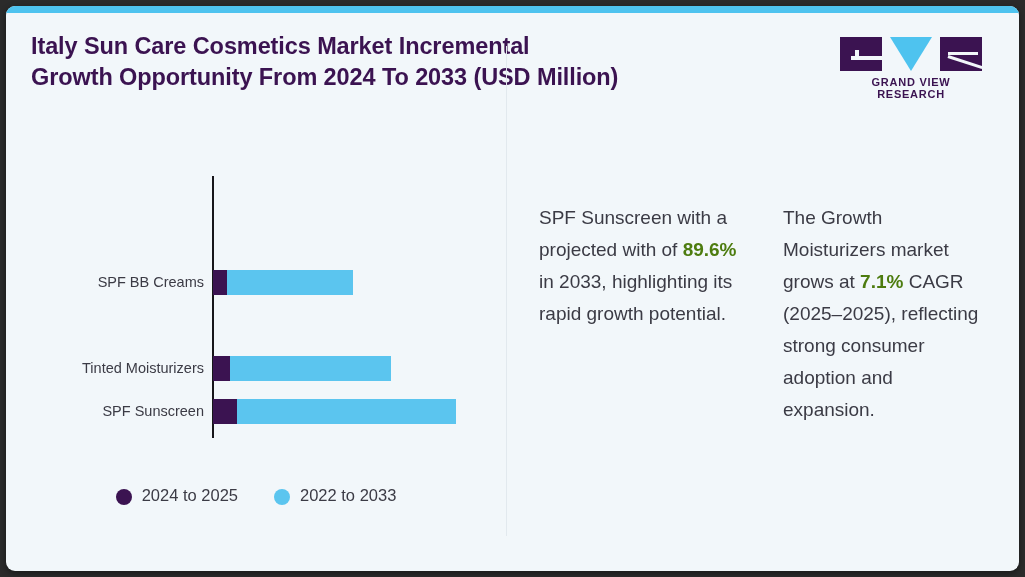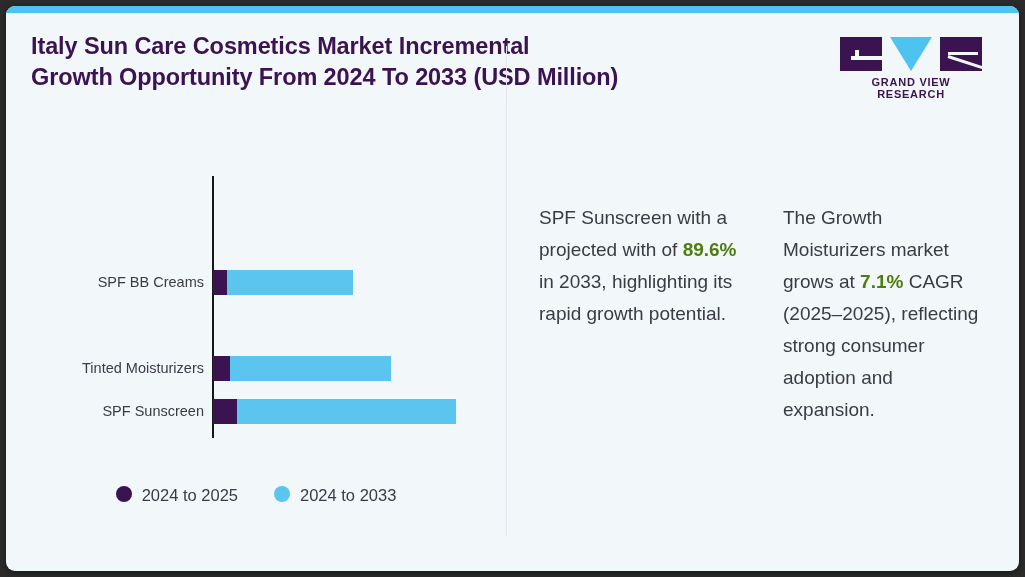--- a/index.html
+++ b/index.html
@@ -202,21 +202,21 @@
     left: 0;
     top: 330px;
     width: 500px;
     display: flex;
     justify-content: center;
     gap: 36px;
     align-items: center;
   }
   .legend-item {
     display: flex;
-    align-items: flex-start;
+    align-items: flex-end;
     gap: 10px;
   }
   .legend-dot {
     width: 16px;
     height: 16px;
     border-radius: 50%;
     display: inline-block;
   }
   .legend-dot.dark { background: #3b1351; }
   .legend-dot.light { background: #5bc5ef; }
@@ -314,21 +314,21 @@
       </div>
     </div>
 
     <div class="legend">
       <div class="legend-item">
         <span class="legend-dot dark"></span>
         <span class="legend-label">2024 to 2025</span>
       </div>
       <div class="legend-item">
         <span class="legend-dot light"></span>
-        <span class="legend-label">2024 to 2033</span>
+        <span class="legend-label">2022 to 2033</span>
       </div>
     </div>
   </div>
 
   <div class="divider"></div>
 
   <div class="insight insight-1">
     <span>SPF Sunscreen with a projected with of </span><span class="hl">89.6%</span><span> in 2033, highlighting its rapid growth potential.</span>
   </div>
 

